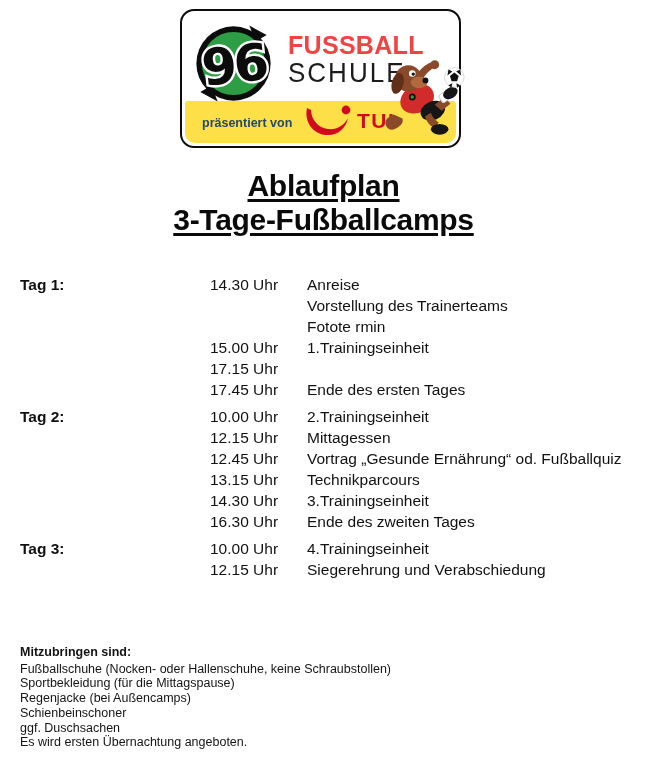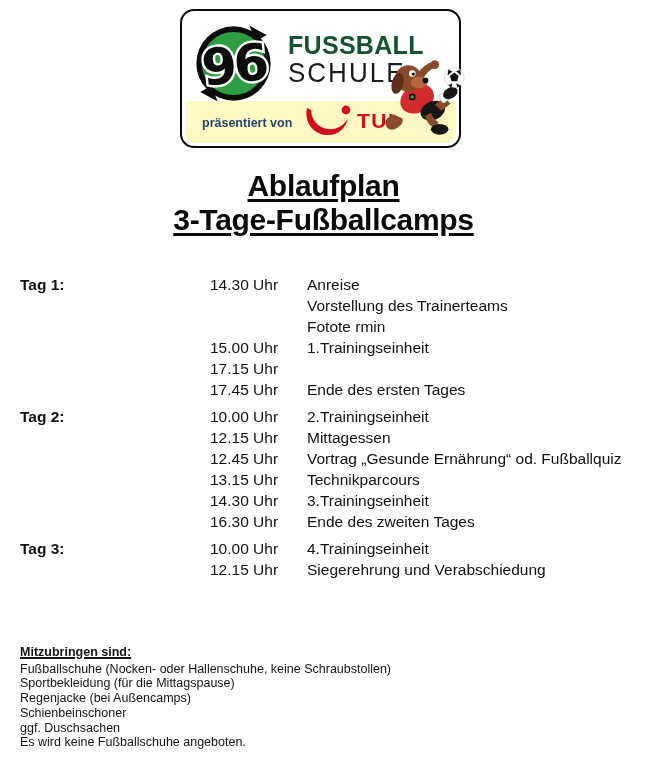--- a/index.html
+++ b/index.html
@@ -7,45 +7,45 @@
     width:656px;height:762px;position:relative;background:#ffffff;
     font-family:"Liberation Sans", sans-serif;color:#0d0d0d;overflow:hidden;
   }
   
   .logo-card{
     position:absolute;left:180px;top:9px;width:281px;height:139px;
     border:2.5px solid #0c0c0c;border-radius:14px;background:#fff;box-sizing:border-box;
   }
   .crest{position:absolute;left:12px;top:13px;width:79px;height:79px;}
   .brand{position:absolute;left:106px;top:22px;line-height:1;}
-  .brand-l1{font-weight:bold;font-size:25px;letter-spacing:.3px;color:#14532d;}
+  .brand-l1{font-weight:bold;font-size:25px;letter-spacing:.3px;color:#ef4444;}
   .brand-l2{font-size:26px;font-weight:400;letter-spacing:2px;color:#1c1c1c;margin-top:1px;transform:scaleY(1.04);transform-origin:top left;}
   .mascot{position:absolute;left:198px;top:44px;width:88px;height:84px;z-index:3;}
   .strip{
     position:absolute;left:3px;right:3px;bottom:3px;height:42px;
-    background:#fef9c3;border-radius:3px 3px 10px 10px;
+    background:#fde047;border-radius:3px 3px 10px 10px;
   }
   .presented{position:absolute;left:17px;top:15px;font-size:12.5px;font-weight:bold;color:#24496e;}
   .tui-smile{position:absolute;left:118px;top:3px;width:50px;height:36px;}
   .tui-word{position:absolute;left:172px;top:8px;font-size:21px;font-weight:bold;letter-spacing:1.5px;color:#d20a1e;}
   
   .page-title{
     position:absolute;left:0;top:169px;width:647px;text-align:center;
     font-weight:bold;font-size:30px;line-height:34px;letter-spacing:-.3px;color:#0a0a0a;
   }
   .page-title span{text-decoration:underline;text-decoration-thickness:2.5px;text-underline-offset:3px;}
   
   .schedule{position:absolute;left:20px;top:274px;width:620px;font-size:15.5px;line-height:21px;color:#111;}
   .day-block + .day-block{margin-top:6px;}
   .row{display:grid;grid-template-columns:190px 97px 1fr;}
   .cell{white-space:nowrap;}
   .label{font-weight:bold;}
   
   .packing{position:absolute;left:20px;top:645px;font-size:12.5px;line-height:14.7px;color:#141414;}
-  .packing-heading{font-weight:bold;text-decoration:underline;text-decoration-thickness:1.5px;margin-bottom:2px;}
+  .packing-heading{font-weight:bold;text-decoration-thickness:1.5px;margin-bottom:2px;}
 </style>
 </head>
 <body>
 
 <div>
 
   <div class="logo-card">
 
     <svg class="crest" viewBox="0 0 100 100">
       <circle cx="50" cy="50" r="47" fill="#0c0c0c"></circle>
@@ -203,17 +203,17 @@
     </div>
 
   <div class="packing">
     <div class="packing-heading">Mitzubringen sind:</div>
     <div>
         <div class="packing-item">Fußballschuhe (Nocken- oder Hallenschuhe, keine Schraubstollen)</div>
         <div class="packing-item">Sportbekleidung (für die Mittagspause)</div>
         <div class="packing-item">Regenjacke (bei Außencamps)</div>
         <div class="packing-item">Schienbeinschoner</div>
         <div class="packing-item">ggf. Duschsachen</div>
-        <div class="packing-item">Es wird keine Fußballschuhe angeboten.</div>
+        <div class="packing-item">Es wird ersten Übernachtung angeboten.</div>
       </div>
   </div>
 
 </div>
 
 </body></html>

